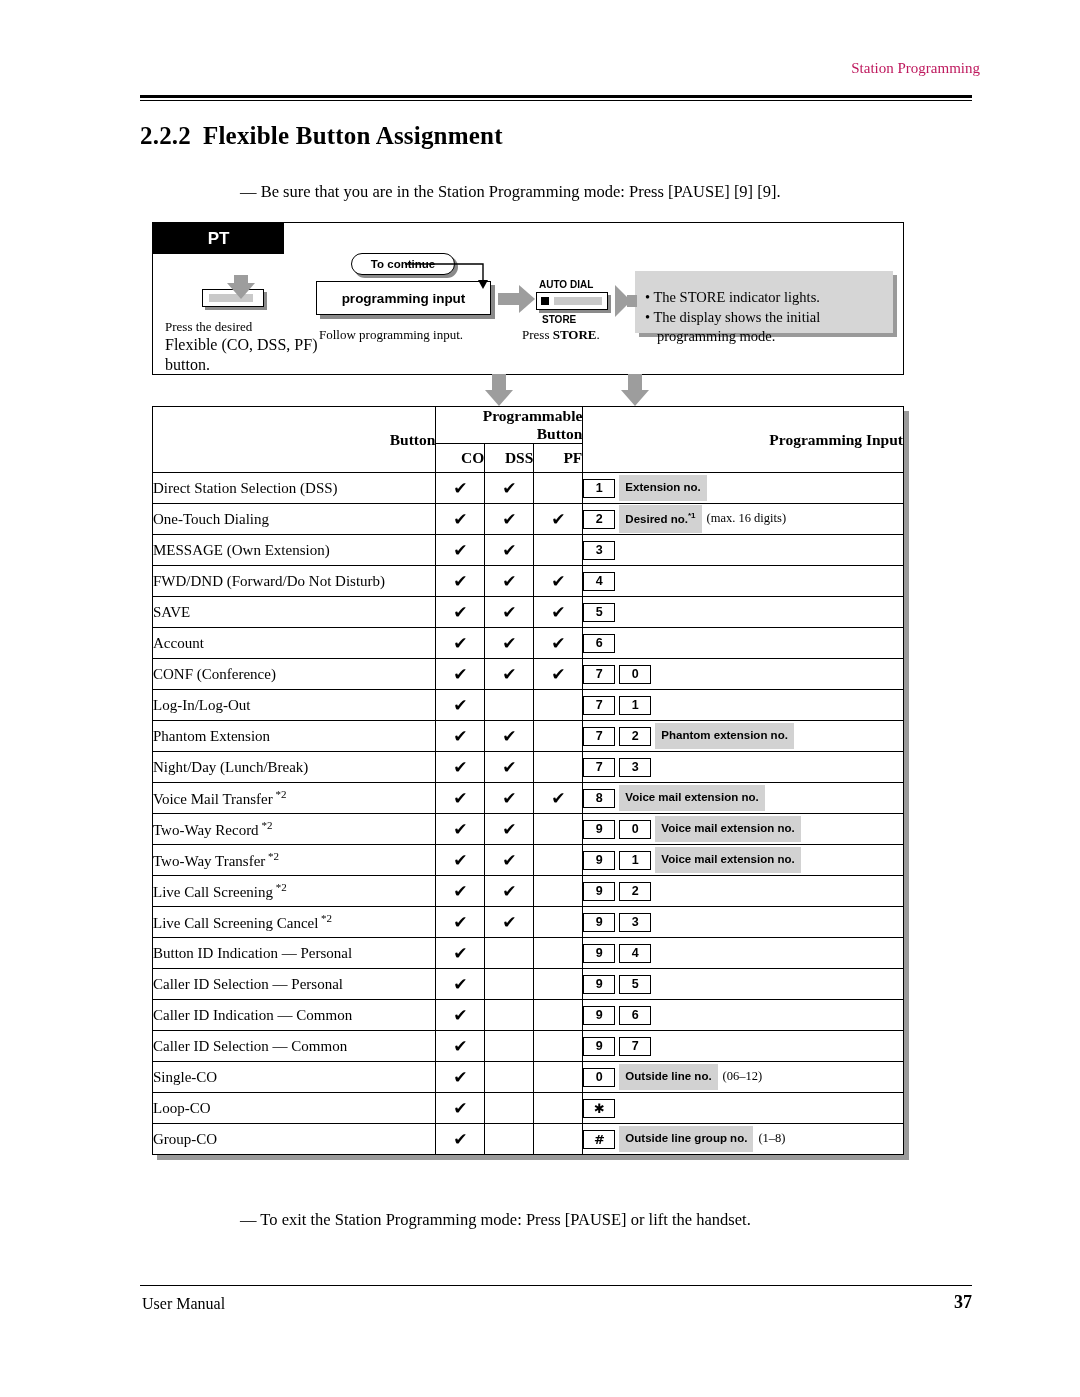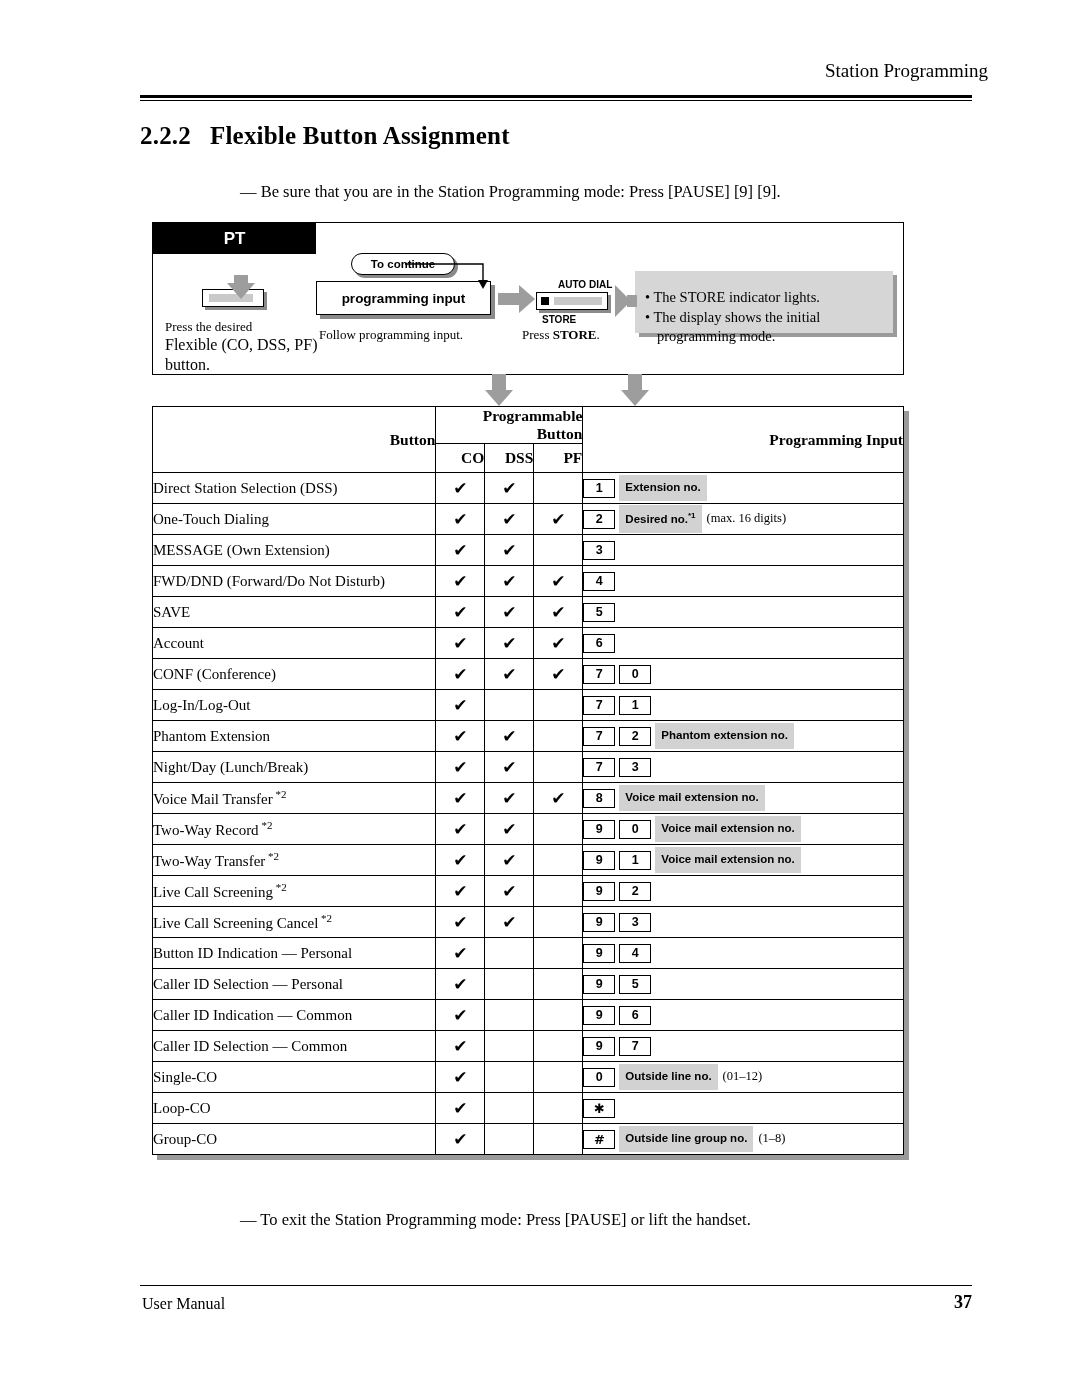--- a/index.html
+++ b/index.html
@@ -17,24 +17,24 @@
   }
   .page {
     position: relative;
     width: 1080px;
     height: 1397px;
   }
   
   .hdr-text {
     position: absolute;
     top: 60px;
-    right: 92px;
-    font-size: 19px;
-    font-family: "Liberation Serif", serif;
-    color: #000000;
+    right: 100px;
+    font-size: 15px;
+    font-family: "Liberation Serif", serif;
+    color: #be185d;
   }
   .hdr-rule {
     position: absolute;
     left: 140px;
     right: 108px;
     top: 95px;
     border-top: 3px solid #000;
   }
   .hdr-rule2 {
     position: absolute;
@@ -46,21 +46,21 @@
   
   .title {
     position: absolute;
     left: 140px;
     top: 122px;
     font-size: 25px;
     font-weight: bold;
     font-family: "Liberation Serif", serif;
     letter-spacing: 0.2px;
   }
-  .title .num { margin-right: 19px; }
+  .title .num { margin-right: 12px; }
   .intro {
     position: absolute;
     left: 240px;
     top: 182px;
     font-size: 16.5px;
     font-family: "Liberation Serif", serif;
   }
   .outro {
     position: absolute;
     left: 240px;
@@ -97,21 +97,21 @@
     width: 752px;
     height: 153px;
     border: 1.5px solid #000;
     background: #fff;
     box-sizing: border-box;
   }
   .pt-tab {
     position: absolute;
     left: 0px;
     top: 0px;
-    width: 163px;
+    width: 131px;
     height: 31px;
     background: #000;
     color: #fff;
     font-weight: bold;
     font-size: 17px;
     display: flex;
     align-items: center;
     justify-content: center;
     font-family: "Liberation Sans", sans-serif;
   }
@@ -166,21 +166,21 @@
   .key-blank .inner {
     position: absolute;
     left: 6px;
     top: 4px;
     width: 44px;
     height: 8px;
     background: #c9c9c9;
   }
   .autodial-label {
     position: absolute;
-    left: 405px;
+    left: 386px;
     top: 56px;
     font-size: 10px;
     font-weight: bold;
     font-family: "Liberation Sans", sans-serif;
   }
   .store-key {
     position: absolute;
     left: 383px;
     top: 69px;
     width: 72px;
@@ -557,21 +557,21 @@
           <td class="c-co chk">✔</td>
           <td class="c-dss chk"></td>
           <td class="c-pf chk"></td>
           <td class="inputcell"><span class="keybox">9</span><span class="keybox">7</span></td>
         </tr>
         <tr>
           <td class="row-name">Single-CO</td>
           <td class="c-co chk">✔</td>
           <td class="c-dss chk"></td>
           <td class="c-pf chk"></td>
-          <td class="inputcell"><span class="keybox">0</span><span class="graybox">Outside line no.</span><span class="paren">(01–12)</span></td>
+          <td class="inputcell"><span class="keybox">0</span><span class="graybox">Outside line no.</span><span class="paren">(06–12)</span></td>
         </tr>
         <tr>
           <td class="row-name">Loop-CO</td>
           <td class="c-co chk">✔</td>
           <td class="c-dss chk"></td>
           <td class="c-pf chk"></td>
           <td class="inputcell"><span class="keybox sym">✱</span></td>
         </tr>
         <tr>
           <td class="row-name">Group-CO</td>

